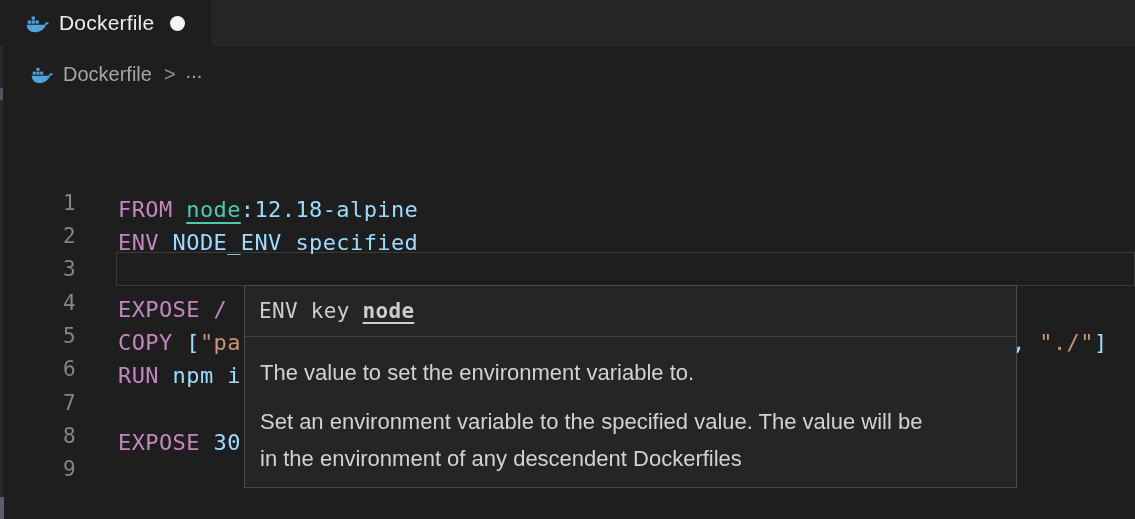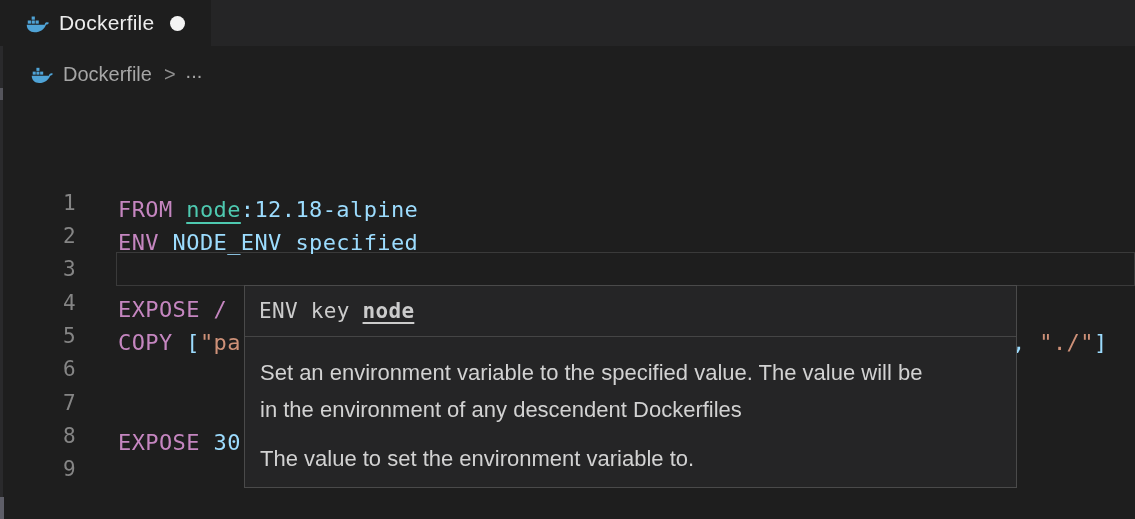--- a/index.html
+++ b/index.html
@@ -152,30 +152,30 @@
 </div>
 
 <div class="editor">
   <div class="current-line"></div>
   <div id="code-rows">
       <div class="code-row" style="top: 95.5px;"><span class="line-num">1</span><span class="code-text"><span class="tok-kw">FROM </span><span class="tok-link">node</span><span class="tok-arg">:12.18-alpine</span></span></div>
       <div class="code-row" style="top: 128.85px;"><span class="line-num">2</span><span class="code-text"><span class="tok-kw">ENV </span><span class="tok-arg">NODE_ENV specified</span></span></div>
       <div class="code-row" style="top: 162.2px;"><span class="line-num">3</span></div>
       <div class="code-row" style="top: 195.55px;"><span class="line-num">4</span><span class="code-text"><span class="tok-kw">EXPOSE /</span></span></div>
       <div class="code-row" style="top: 228.9px;"><span class="line-num">5</span><span class="code-text"><span class="tok-kw">COPY </span><span class="tok-punct">[</span><span class="tok-str">"pa</span></span><span class="code-text tail"><span class="tok-punct">, </span><span class="tok-str">"./"</span><span class="tok-punct">]</span></span></div>
-      <div class="code-row" style="top: 262.25px;"><span class="line-num">6</span></div>
+      <div class="code-row" style="top: 262.25px;"><span class="line-num">6</span><span class="code-text"><span class="tok-kw">RUN </span><span class="tok-arg">npm i</span></span></div>
       <div class="code-row" style="top: 295.6px;"><span class="line-num">7</span></div>
       <div class="code-row" style="top: 328.95px;"><span class="line-num">8</span><span class="code-text"><span class="tok-kw">EXPOSE </span><span class="tok-arg">30</span></span></div>
       <div class="code-row" style="top: 362.3px;"><span class="line-num">9</span></div>
     </div>
 
   <div class="hover-tooltip">
     <div class="hover-header" id="sig"><span class="sig-plain">ENV key </span><span class="sig-active">node</span></div>
     <div class="hover-body">
+      <p>The value to set the environment variable to.</p>
       <p>Set an environment variable to the specified value. The value will be in the environment of any descendent Dockerfiles</p>
-      <p>The value to set the environment variable to.</p>
     </div>
   </div>
 </div>
 
 <div class="edge-strip"></div>
 <div class="edge-notch"></div>
 <div class="edge-handle"></div>
 
 </body></html>

